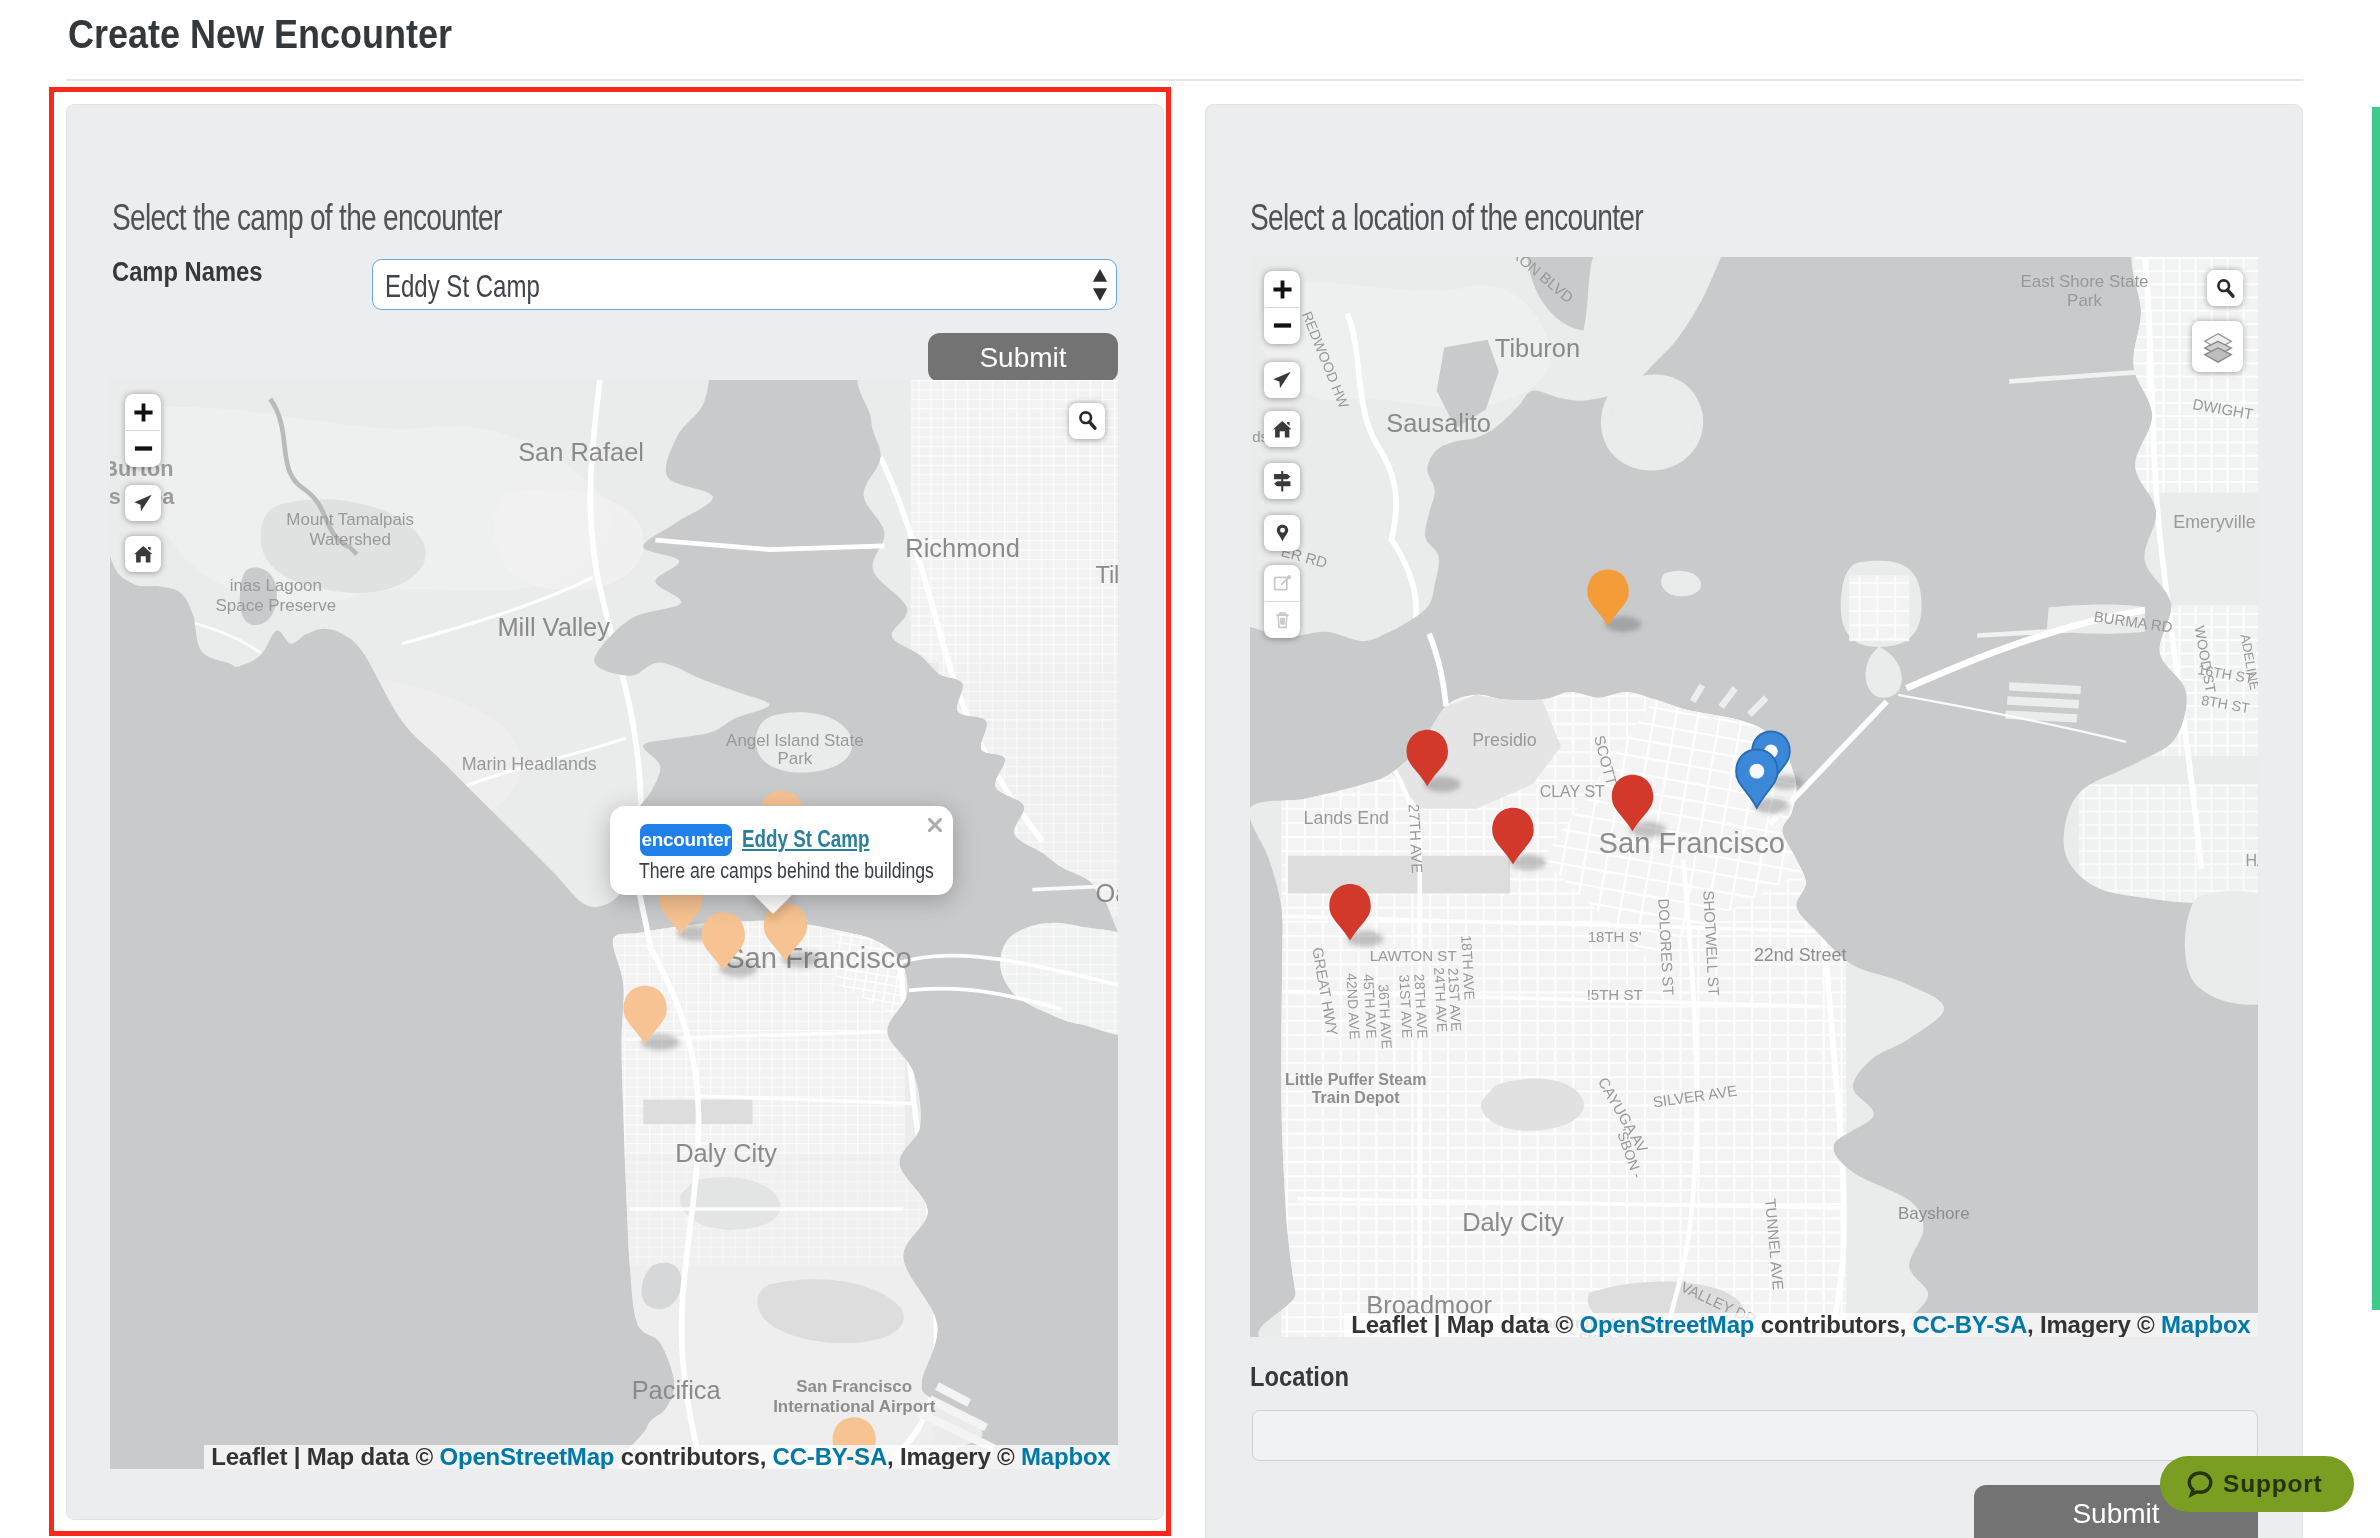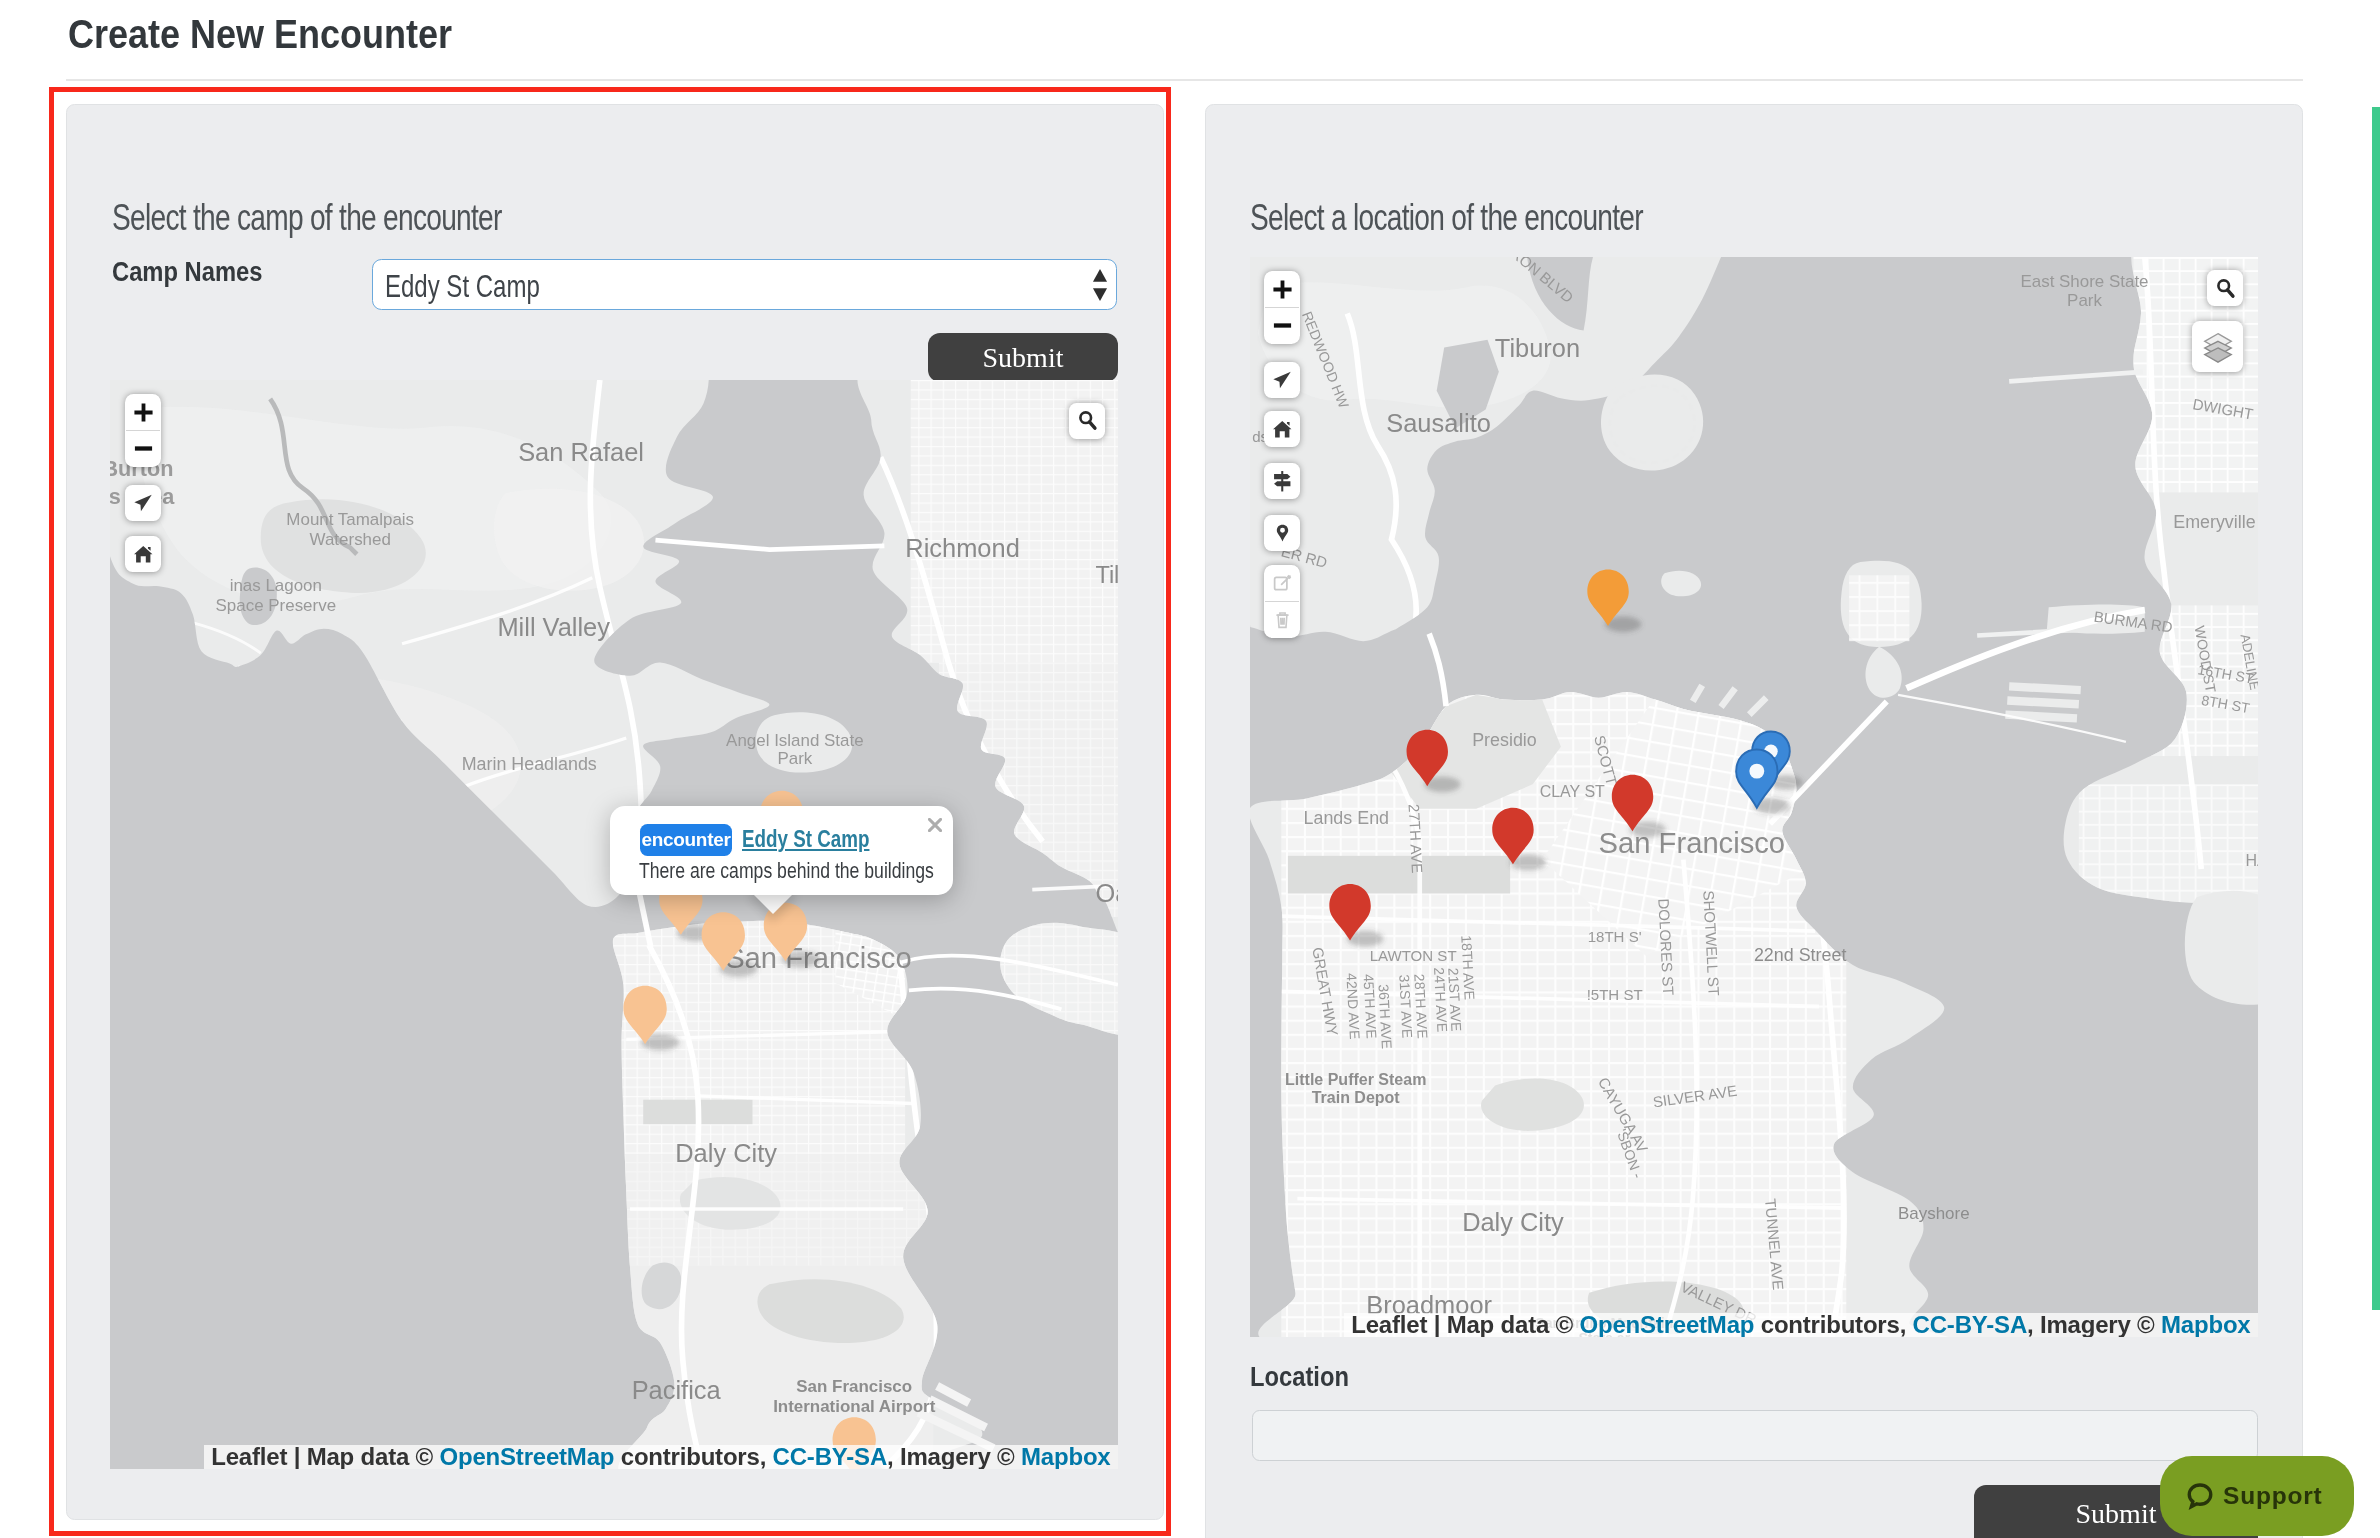--- a/index.html
+++ b/index.html
@@ -11,22 +11,22 @@
 .wellL { left:66px; top:104px; width:1098px; height:1416px; }
 .wellR { left:1205px; top:104px; width:1098px; height:1469px; }
 .phead { position:absolute; font-size:36px; color:#4e5357; font-weight:400; letter-spacing:-0.9px;
   transform:scaleX(0.78); transform-origin:0 0; white-space:nowrap; }
 .lbl-b { position:absolute; font-size:27px; font-weight:bold; color:#34393d;
   transform:scaleX(0.88); transform-origin:0 0; white-space:nowrap; }
 .selbox { position:absolute; left:372px; top:259px; width:745px; height:51px; background:#fff;
   border:1.9px solid #6aa8dc; border-radius:9.4px; }
 .selbox .txt { position:absolute; left:12.2px; top:7.5px; font-size:32px; color:#3f4449;
   transform:scaleX(0.75); transform-origin:0 0; white-space:nowrap; }
-.btn { position:absolute; background:#404040; border-radius:12px; color:#fff;
-  text-align:center; font-size:28px;font-family:Liberation Serif, serif; }
+.btn { position:absolute; background:#737373; border-radius:12px; color:#fff;
+  text-align:center; font-size:28px; }
 .map { position:absolute; overflow:hidden; background:#c9cacc; }
 .mapL { left:110px; top:380px; width:1008px; height:1089px; }
 .mapR { left:1250px; top:257px; width:1008px; height:1080px; }
 .lctl { position:absolute; background:#fff; border-radius:7.5px; box-shadow:0 0.9px 6.6px rgba(0,0,0,0.35);
   display:flex; align-items:center; justify-content:center; font-weight:bold; color:#2a2a2a; }
 .zstack { position:absolute; background:#fff; border-radius:8.5px; box-shadow:0 0.9px 6.6px rgba(0,0,0,0.35); }
 .zbtn { width:36px; height:36px; display:flex; align-items:center; justify-content:center;
   font-size:28px; font-weight:bold; color:#222; }
 .zdiv { height:0.9px; background:#d5d5d5; margin:0 0.9px; }
 .attr { position:absolute; right:0; bottom:0; height:24.5px; line-height:24.5px; background:rgba(255,255,255,0.75);
@@ -36,21 +36,21 @@
   border-radius:15px; box-shadow:0 4.7px 24.5px rgba(0,0,0,0.25); }
 .ptail { position:absolute; left:646px; top:493px; width:34px; height:34px; background:#fff;
   transform:rotate(45deg); box-shadow:5.6px 5.6px 9.4px rgba(0,0,0,0.12); }
 .badge { position:absolute; left:30px; top:18px; width:92px; height:32px; background:#1f80e8;
   border-radius:7.5px; color:#fff; font-weight:bold; font-size:19px; text-align:center; line-height:32px; letter-spacing:-0.3px; }
 .plink { position:absolute; left:132px; top:20px; font-size:23.5px; font-weight:bold; color:#2a7f9e;
   text-decoration:underline; transform:scaleX(0.8); transform-origin:0 0; white-space:nowrap; }
 .pdesc { position:absolute; left:29px; top:52px; font-size:22.6px; color:#393d41; white-space:nowrap;
   transform:scaleX(0.78); transform-origin:0 0; }
 .pclose { position:absolute; right:11.3px; top:12.2px; width:14px; height:14px; }
-.support { position:absolute; left:2160px; top:1456px; width:194px; height:80px; border-radius:32px;
+.support { position:absolute; left:2160px; top:1456px; width:194px; height:56px; border-radius:32px;
   background:#7a9e22; display:flex; align-items:center; }
 .support .stxt { font-size:24.5px; font-weight:bold; color:#273409; letter-spacing:0.8px; margin-left:8.5px;}
 .greenbar { position:absolute; left:2372px; top:107px; width:8.5px; height:1203px; background:#3fca8d; }
 .inputbox { position:absolute; left:1252px; top:1410px; width:1006px; height:51px; background:#f0f2f3;
   border:1.9px solid #cdd1d4; border-radius:7.5px; }
 </style></head><body>
 <h1>Create New Encounter</h1>
 <div class="hr"></div>
 <div class="well wellL"></div>
 <div class="well wellR"></div>

